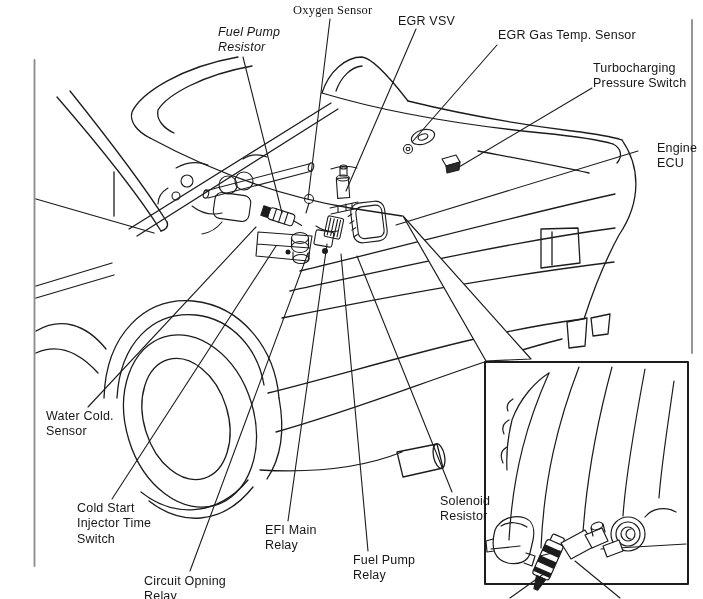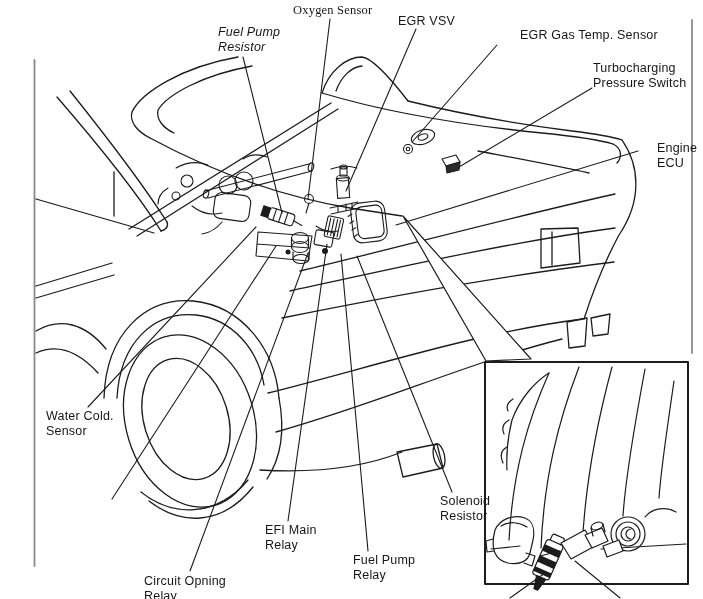--- a/index.html
+++ b/index.html
@@ -11,21 +11,21 @@
   .stage svg{position:absolute;left:0;top:0;}
   .lbl{
     position:absolute;font-size:12.5px;line-height:1.22;color:#161616;
     letter-spacing:.2px;font-weight:500;
   }
   .nowrap{white-space:nowrap;}
   
   .lbl-fuel-pump-resistor{left:218px;top:25px;width:76px;font-style:italic;}
   .lbl-oxygen-sensor{left:293px;top:3px;font-family:Liberation Serif, serif;}
   .lbl-egr-vsv{left:398px;top:14px;}
-  .lbl-egr-gas-temp-sensor{left:498px;top:28px;margin-left:22px;}
+  .lbl-egr-gas-temp-sensor{left:498px;top:28px;}
   .lbl-turbocharging-pressure-sensor{left:593px;top:61px;width:100px;}
   .lbl-engine-ecu{left:641px;top:141px;width:52px;margin-left:16px;}
   .lbl-water-temp-sensor{left:46px;top:409px;width:80px;}
   .lbl-cold-start-injector-time-switch{left:77px;top:501px;width:90px;}
   .lbl-circuit-opning-relay{left:144px;top:574px;width:98px;}
   .lbl-efi-main-relay{left:265px;top:523px;width:64px;}
   .lbl-fuel-pump-relay{left:353px;top:553px;width:70px;}
   .lbl-solenoid-resistor{left:433px;top:494px;width:66px;margin-left:7px;}
 </style>
 </head>
@@ -214,18 +214,19 @@
     </g>
   </svg>
 
   <div class="lbl lbl-fuel-pump-resistor">Fuel Pump Resistor</div>
   <div class="lbl lbl-oxygen-sensor nowrap">Oxygen Sensor</div>
   <div class="lbl lbl-egr-vsv nowrap">EGR VSV</div>
   <div class="lbl lbl-egr-gas-temp-sensor nowrap">EGR Gas Temp. Sensor</div>
   <div class="lbl lbl-turbocharging-pressure-sensor">Turbocharging Pressure Switch</div>
   <div class="lbl lbl-engine-ecu">Engine ECU</div>
   <div class="lbl lbl-water-temp-sensor">Water Cold. Sensor</div>
+  <div class="lbl lbl-cold-start-injector-time-switch">Cold Start Injector Time Switch</div>
   <div class="lbl lbl-circuit-opning-relay">Circuit Opning Relay</div>
   <div class="lbl lbl-efi-main-relay">EFI Main Relay</div>
   <div class="lbl lbl-fuel-pump-relay">Fuel Pump Relay</div>
   <div class="lbl lbl-solenoid-resistor">Solenoid Resistor</div>
 
 </div>
 
 </body></html>

